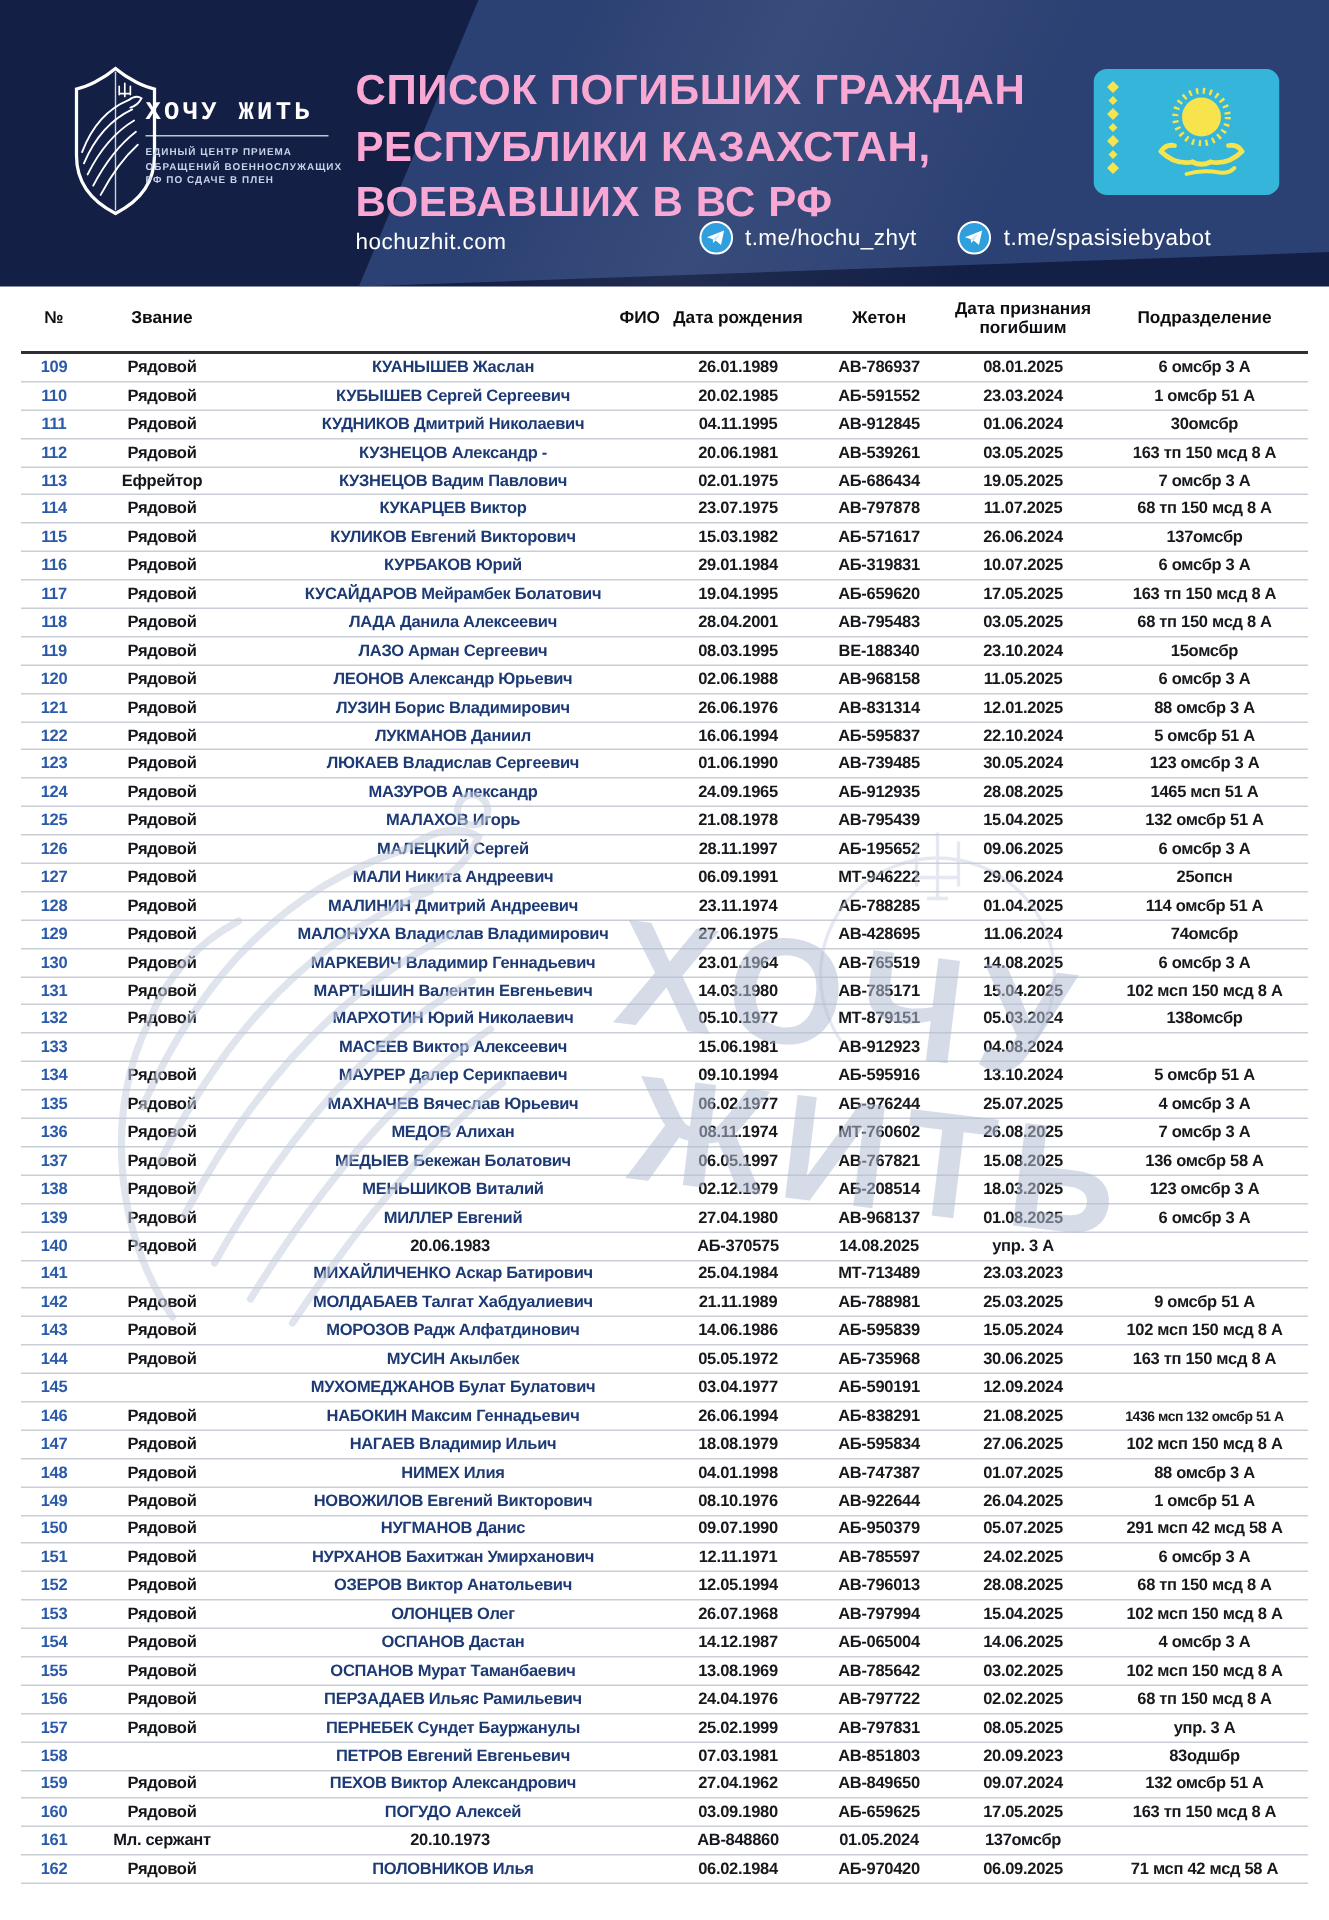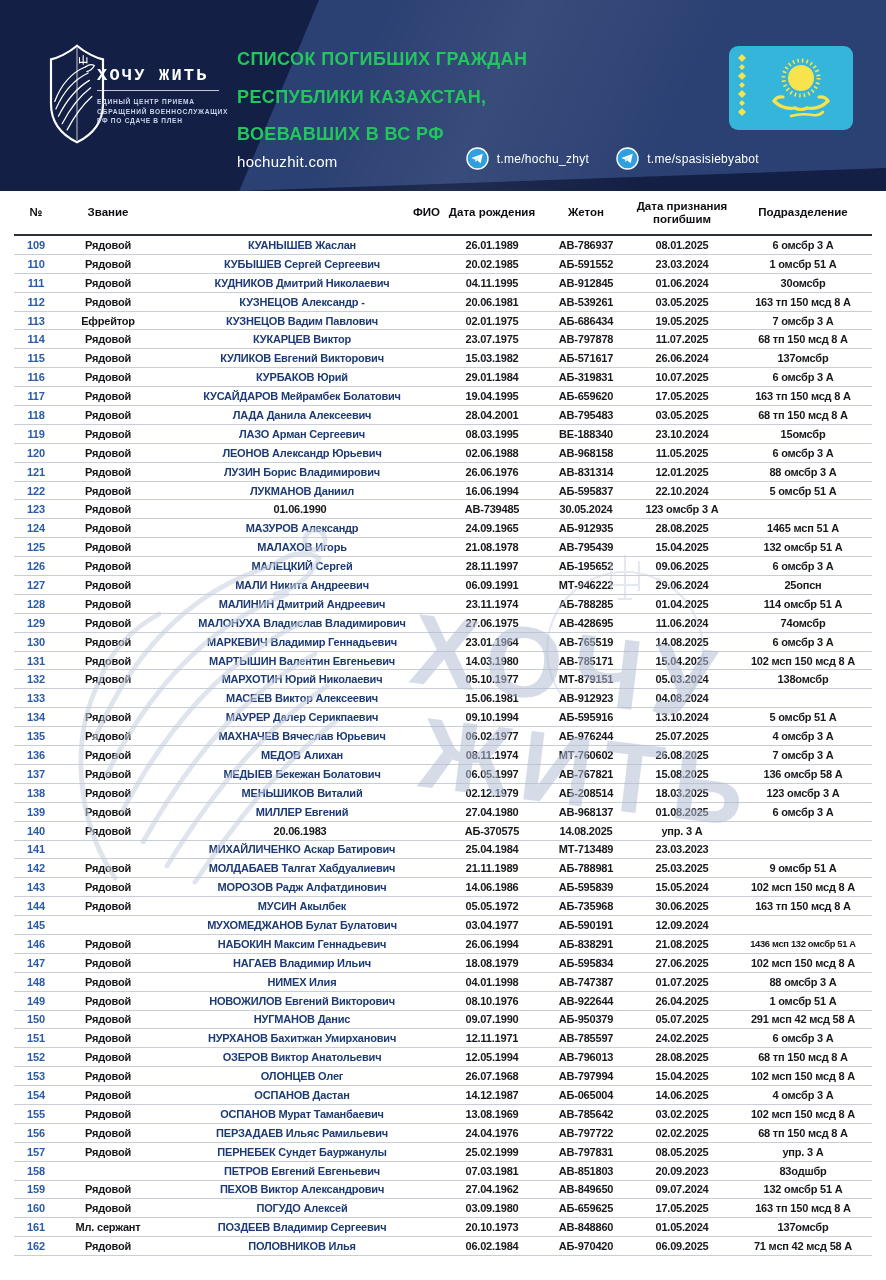--- a/index.html
+++ b/index.html
@@ -15,29 +15,29 @@
                   background:linear-gradient(115deg, rgba(255,255,255,0) 40%, rgba(255,255,255,0.06) 55%, rgba(255,255,255,0) 75%); }
 
   .logo-block { position:absolute; left:46px; top:40px; width:190px; height:120px; }
   .logo-shield { position:absolute; left:0; top:2px; }
   .logo-text { position:absolute; left:51px; top:26px; width:140px; }
   .logo-title { color:#ffffff; font-size:17px; font-weight:bold; letter-spacing:2.2px; white-space:nowrap;font-family:Liberation Mono, monospace; }
   .logo-rule { width:122px; height:1px; background:rgba(255,255,255,0.75); margin-top:5px; }
   .logo-sub { margin-top:6px; color:#c9d2ea; font-size:6.6px; font-weight:bold; letter-spacing:0.7px; line-height:9.5px; white-space:nowrap; }
 
   .poster-title { position:absolute; left:237px; top:41px; }
-  .poster-title div { color:#22c55e; font-size:18px; font-weight:bold; letter-spacing:0.4px; line-height:37.5px; white-space:nowrap; }
+  .poster-title div { color:#f9a8d4; font-size:28px; font-weight:bold; letter-spacing:0.4px; line-height:37.5px; white-space:nowrap; }
 
   .flag { position:absolute; left:729px; top:46px; }
 
   .links-row { position:absolute; left:237px; top:146px; height:24px; display:flex; align-items:flex-end; }
   .site-link { color:#ffffff; font-size:15px; letter-spacing:0.3px; }
   .tg-item { display:flex; align-items:center; margin-left:0; }
   .tg-icon { display:block; }
-  .tg-label { color:#ffffff; font-size:12px; letter-spacing:0.3px; margin-left:8px; }
+  .tg-label { color:#ffffff; font-size:15px; letter-spacing:0.3px; margin-left:8px; }
   .gap1 { width:128px; } .gap2 { width:27px; }
 
   
   .table-wrap { position:absolute; left:14px; top:191px; width:858px; }
   .thead, .trow { display:grid; grid-template-columns:44px 100px 284px 100px 88px 104px 138px; }
   .thead { min-height:45px; align-items:center; border-bottom:2px solid #2e3036; }
   .thead .hcell { font-size:11.5px; font-weight:bold; color:#0d0e12; text-align:center; line-height:12.5px; padding:2px 2px; }
   .thead .hcell.col-name { text-align:right; padding-left:4px; }
   .trow { height:18.9px; align-items:center; border-bottom:1px solid #c9cdd6; }
   .cell { font-size:11px; font-weight:bold; letter-spacing:-0.2px; color:#17181c;
@@ -268,20 +268,21 @@
           <div class="cell col-rank">Рядовой</div>
           <div class="cell col-name">ЛУКМАНОВ Даниил</div>
           <div class="cell col-dob">16.06.1994</div>
           <div class="cell col-token">АБ-595837</div>
           <div class="cell col-death">22.10.2024</div>
           <div class="cell col-unit">5 омсбр 51 А</div>
         </div>
         <div class="trow">
           <div class="cell col-num">123</div>
           <div class="cell col-rank">Рядовой</div>
+          <div class="cell col-name">ЛЮКАЕВ Владислав Сергеевич</div>
           <div class="cell col-dob">01.06.1990</div>
           <div class="cell col-token">АВ-739485</div>
           <div class="cell col-death">30.05.2024</div>
           <div class="cell col-unit">123 омсбр 3 А</div>
         </div>
         <div class="trow">
           <div class="cell col-num">124</div>
           <div class="cell col-rank">Рядовой</div>
           <div class="cell col-name">МАЗУРОВ Александр</div>
           <div class="cell col-dob">24.09.1965</div>
@@ -608,21 +609,20 @@
           <div class="cell col-rank">Рядовой</div>
           <div class="cell col-name">ПОГУДО Алексей</div>
           <div class="cell col-dob">03.09.1980</div>
           <div class="cell col-token">АБ-659625</div>
           <div class="cell col-death">17.05.2025</div>
           <div class="cell col-unit">163 тп 150 мсд 8 А</div>
         </div>
         <div class="trow">
           <div class="cell col-num">161</div>
           <div class="cell col-rank">Мл. сержант</div>
-          <div class="cell col-name">ПОЗДЕЕВ Владимир Сергеевич</div>
           <div class="cell col-dob">20.10.1973</div>
           <div class="cell col-token">АВ-848860</div>
           <div class="cell col-death">01.05.2024</div>
           <div class="cell col-unit">137омсбр</div>
         </div>
         <div class="trow">
           <div class="cell col-num">162</div>
           <div class="cell col-rank">Рядовой</div>
           <div class="cell col-name">ПОЛОВНИКОВ Илья</div>
           <div class="cell col-dob">06.02.1984</div>

